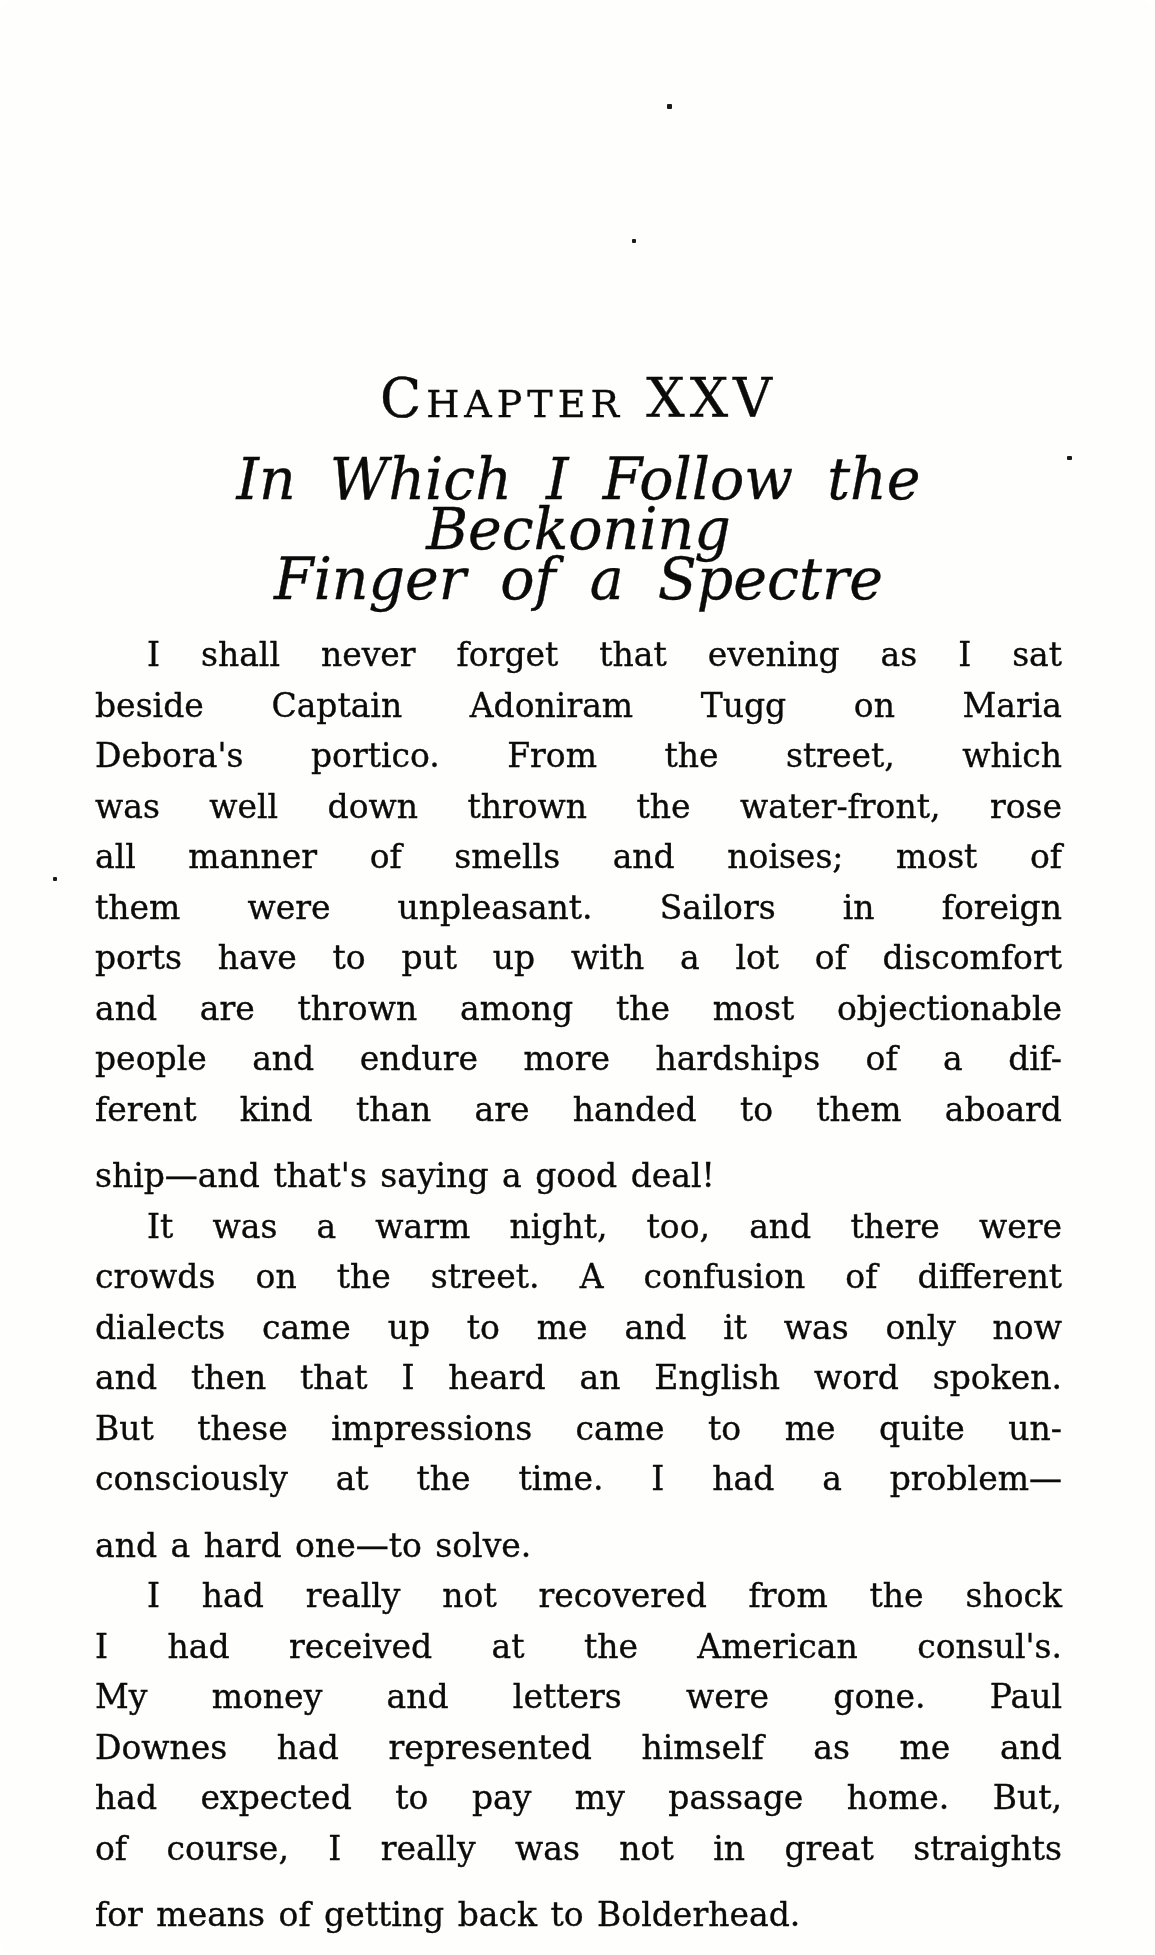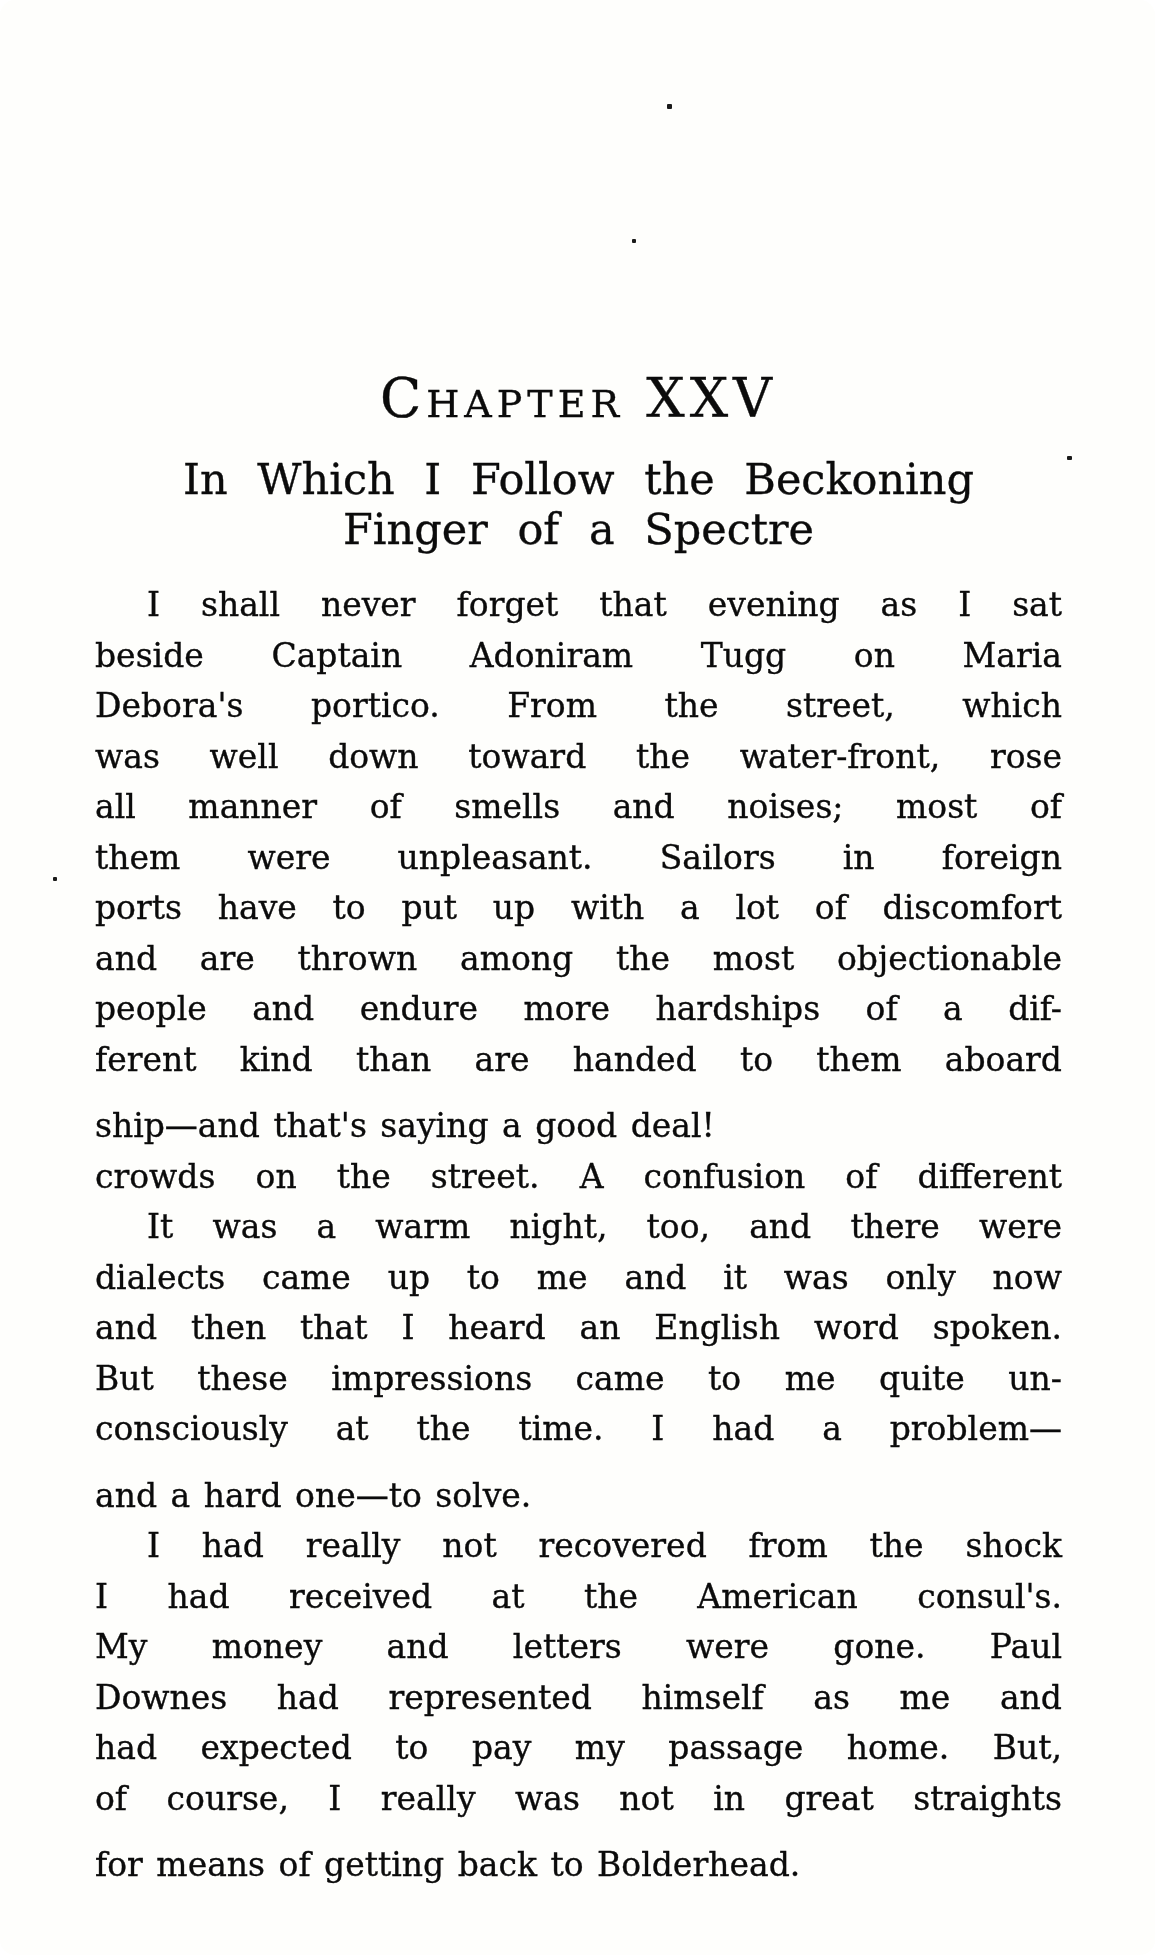--- a/index.html
+++ b/index.html
@@ -24,23 +24,24 @@
     margin: 0;
     font-size: 54px;
     line-height: 54px;
     font-weight: 500;
     font-variant: small-caps;
     letter-spacing: 5px;
     text-align: center;
   }
   .chapter-subtitle {
     margin: 28px 0 0 0;
-    font-size: 43px;
+    font-size: 57px;
     line-height: 50px;
     font-weight: 500;
+    font-style: italic;
     text-align: center;
     word-spacing: 16px;
   }
   .page-body {
     margin-top: 26px;
   }
   .paragraph {
     margin: 0;
   }
   .bodyline {
@@ -83,32 +84,32 @@
       <div>In Which I Follow the Beckoning</div>
       <div>Finger of a Spectre</div>
     </h2>
   </header>
 
   <main class="page-body">
       <div class="paragraph">
         <div class="bodyline first">I shall never forget that evening as I sat</div>
         <div class="bodyline">beside Captain Adoniram Tugg on Maria</div>
         <div class="bodyline">Debora's portico. From the street, which</div>
-        <div class="bodyline">was well down toward the water-front, rose</div>
+        <div class="bodyline">was well down thrown the water-front, rose</div>
         <div class="bodyline">all manner of smells and noises; most of</div>
         <div class="bodyline">them were unpleasant. Sailors in foreign</div>
         <div class="bodyline">ports have to put up with a lot of discomfort</div>
         <div class="bodyline">and are thrown among the most objectionable</div>
         <div class="bodyline">people and endure more hardships of a dif-</div>
         <div class="bodyline">ferent kind than are handed to them aboard</div>
         <div class="bodyline last">ship—and that's saying a good deal!</div>
       </div>
       <div class="paragraph">
+        <div class="bodyline first">It was a warm night, too, and there were</div>
         <div class="bodyline">crowds on the street. A confusion of different</div>
-        <div class="bodyline first">It was a warm night, too, and there were</div>
         <div class="bodyline">dialects came up to me and it was only now</div>
         <div class="bodyline">and then that I heard an English word spoken.</div>
         <div class="bodyline">But these impressions came to me quite un-</div>
         <div class="bodyline">consciously at the time. I had a problem—</div>
         <div class="bodyline last">and a hard one—to solve.</div>
       </div>
       <div class="paragraph">
         <div class="bodyline first">I had really not recovered from the shock</div>
         <div class="bodyline">I had received at the American consul's.</div>
         <div class="bodyline">My money and letters were gone. Paul</div>

